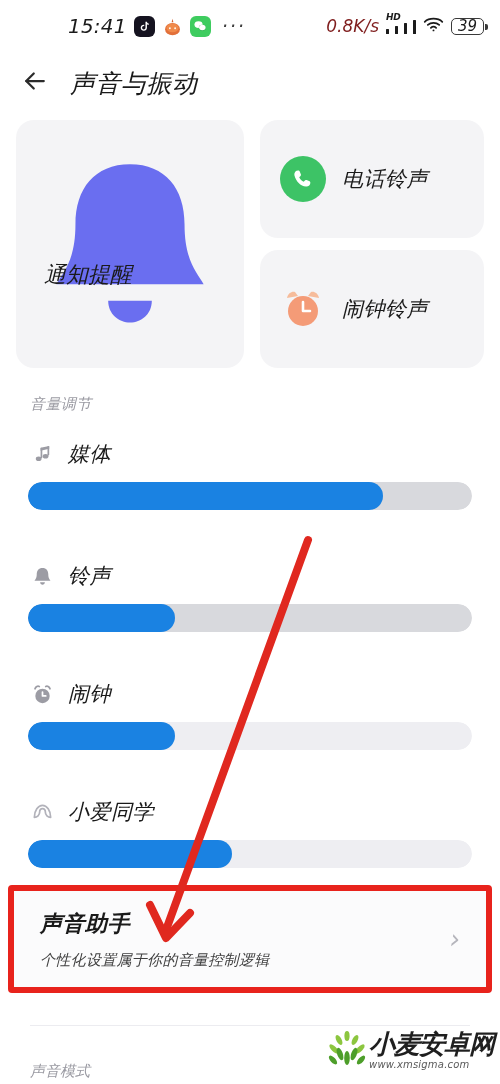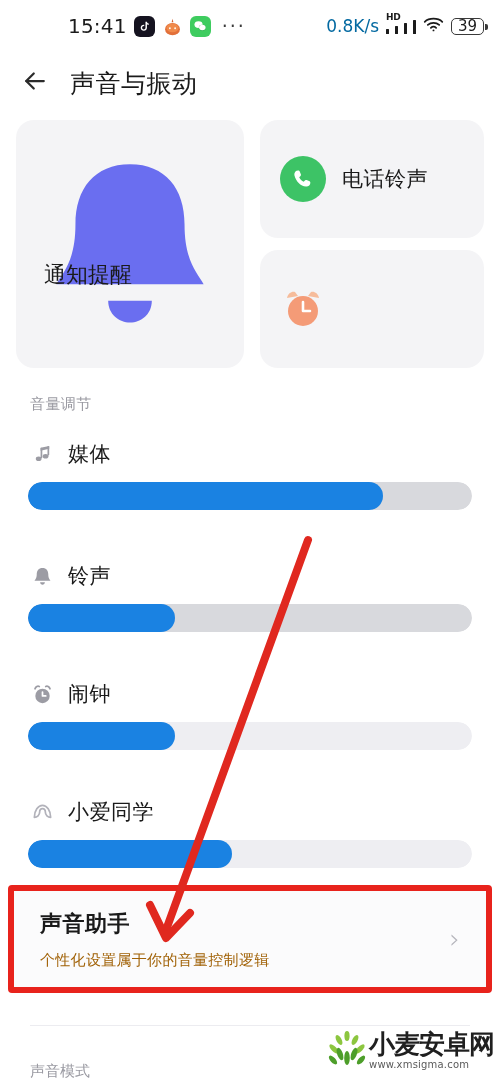--- a/index.html
+++ b/index.html
@@ -6,40 +6,41 @@
   html, body {
     width: 500px; height: 1084px;
     background: #ffffff;
     font-family: "DejaVu Sans", "Liberation Sans", sans-serif;
     overflow: hidden;
   }
   #phone {
     position: relative;
     width: 500px; height: 1084px;
     background: #ffffff;
+    font-style: italic;
   }
 
   
   .statusbar {
     position: absolute; top: 0; left: 0;
     width: 500px; height: 52px;
     display: flex; align-items: center;
     padding: 0 16px;
   }
   .sb-left { display: flex; align-items: center; gap: 7px; margin-left: 52px; }
   .sb-clock { font-size: 20px; color: #1b1b1b; letter-spacing: .2px; font-weight: 400; }
   .sb-appicon { width: 21px; height: 21px; border-radius: 6px; display: flex; align-items: center; justify-content: center; }
   .ic-tiktok { background: #151320; }
   .ic-tiktok svg { width: 13px; height: 13px; }
   .ic-orange { background: transparent; }
   .ic-wechat { background: #3ecc5f; }
   .ic-wechat svg { width: 14px; height: 14px; }
   .sb-dots { color: #3b3b3b; font-size: 19px; letter-spacing: 2px; margin-left: 4px; line-height: 10px; }
   .sb-right { margin-left: auto; display: flex; align-items: center; gap: 7px; }
-  .sb-speed { font-size: 17px; color: #0369a1; }
+  .sb-speed { font-size: 17px; color: #7f1d1d; }
   .sb-signal { position: relative; display: flex; align-items: flex-end; gap: 6px; height: 16px; }
   .sb-hd { position: absolute; top: -6px; left: 0; font-size: 9px; font-weight: 700; color: #1b1b1b; letter-spacing: -.3px; }
   .bar { width: 3px; background: #1b1b1b; border-radius: .5px; }
   .b1 { height: 5px; } .b2 { height: 8px; } .b3 { height: 11px; } .b4 { height: 14px; }
   .sb-wifi svg { width: 21px; height: 16px; }
   .sb-batt {
     width: 33px; height: 17px; border: 1.7px solid #3a3a3a; border-radius: 5px;
     display: flex; align-items: center; justify-content: center;
     font-size: 15px; color: #1b1b1b; position: relative;
   }
@@ -104,21 +105,21 @@
   .assist-wrap {
     position: absolute; left: 8px; top: 885px; width: 484px; height: 108px;
     border: 6px solid #e8231c; border-radius: 4px; background: #ffffff;
   }
   .assist-inner {
     position: absolute; inset: 0; padding: 6px 26px;
     display: flex; align-items: center; background: #fbfbfc;
   }
   .assist-txt { flex: 1 1 auto; }
   .assist-title { font-size: 22px; color: #1a1a1a; font-weight: 700; letter-spacing: .5px; }
-  .assist-sub { font-size: 15px; color: #a16207; margin-top: 12px; letter-spacing: .3px; }
+  .assist-sub { font-size: 15px; color: #404040; margin-top: 12px; letter-spacing: .3px; }
   .chevron { color: #b5b5bc; font-size: 26px; font-weight: 300; line-height: 1; }
 
   
   .divider { position: absolute; left: 30px; top: 1025px; width: 440px; height: 1px; background: #ececf0; }
   .bottom-sec { position: absolute; left: 30px; top: 1062px; font-size: 15px; color: #9a9aa2; }
 
   
   .anno { position: absolute; inset: 0; pointer-events: none; }
 
   
@@ -221,20 +222,21 @@
 
     <div class="card card-right card-alarm">
       <span class="alarm-icon">
         <svg viewBox="0 0 46 46">
           <path d="M7 12 C8 7 12 5 15 6 l3 4 z" fill="#f6bc9b"></path>
           <path d="M39 12 C38 7 34 5 31 6 l-3 4 z" fill="#f6bc9b"></path>
           <circle cx="23" cy="25" r="15" fill="#f49b77"></circle>
           <path d="M23 16 v9 h7" fill="none" stroke="#ffffff" stroke-width="2.6" stroke-linecap="round" stroke-linejoin="round"></path>
         </svg>
       </span>
+      <span class="c-label-r">闹钟铃声</span>
     </div>
   </div>
 
   <div class="sec-title">音量调节</div>
 
   <div class="vol-row" style="top:440px">
     <div class="vol-head">
       <span class="vol-ic">
         <svg viewBox="0 0 24 24" fill="#9c9ca4">
           <path d="M10 5 l9-2 v3 l-9 2 z"></path>

